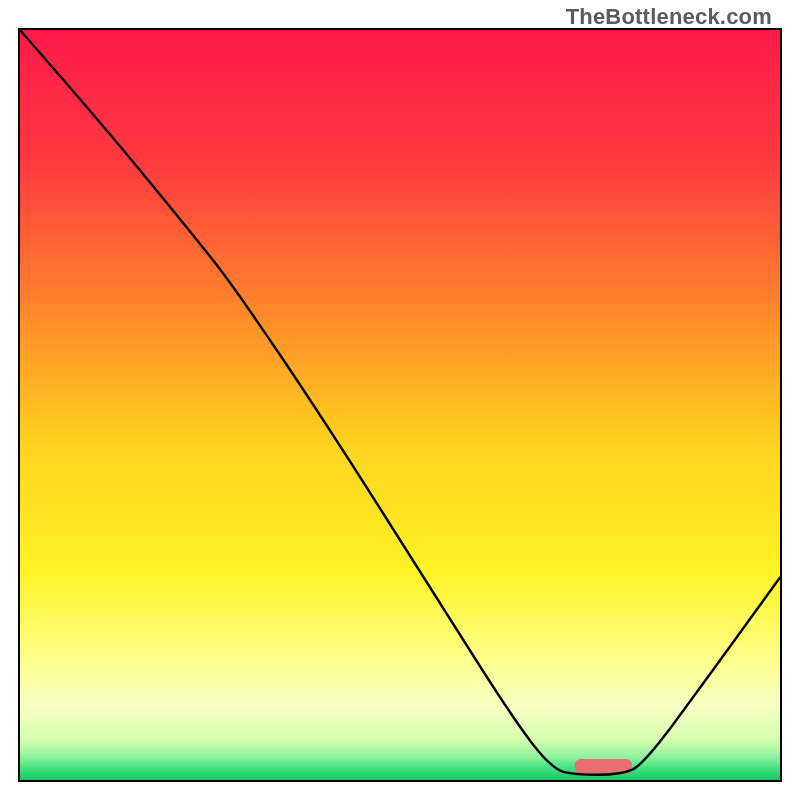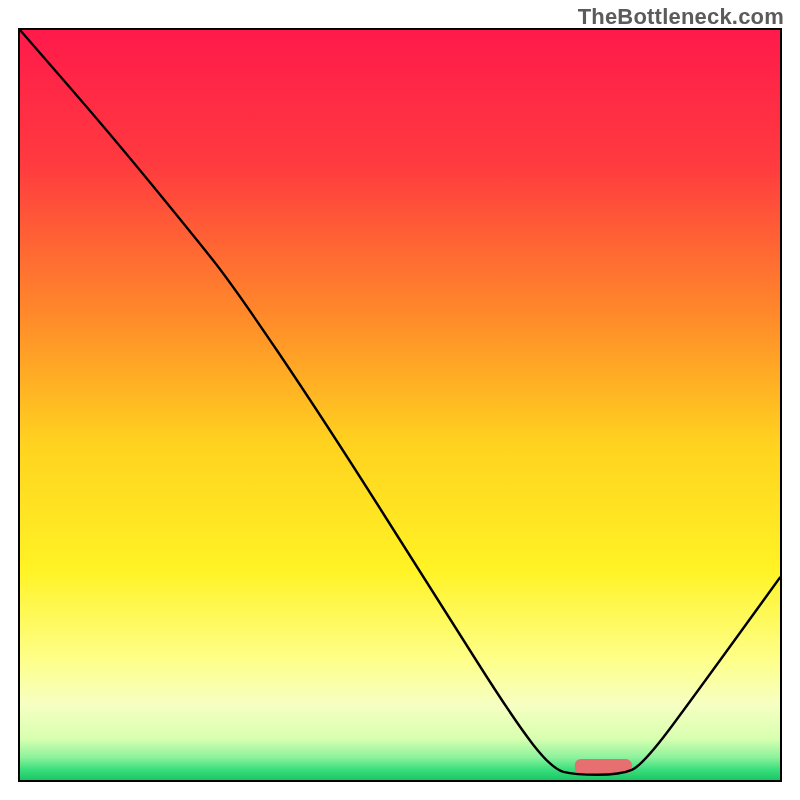--- a/index.html
+++ b/index.html
@@ -11,21 +11,21 @@
     font-family: Arial, Helvetica, sans-serif;
   }
   .container {
     position: relative;
     width: 800px;
     height: 800px;
   }
   .watermark {
     position: absolute;
     top: 4px;
-    right: 16px;
+    right: 28px;
     font-size: 22px;
     font-weight: 600;
     color: #5b5b5b;
     letter-spacing: 0.2px;
   }
   .plot-box {
     position: absolute;
     left: 18px;
     top: 28px;
     width: 764px;

